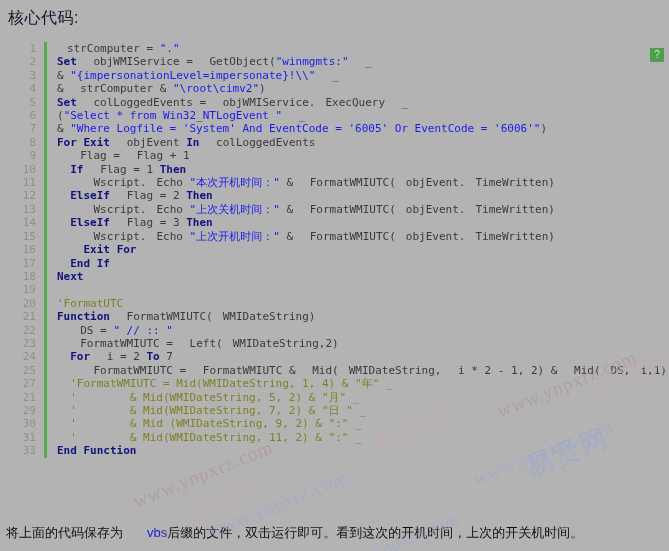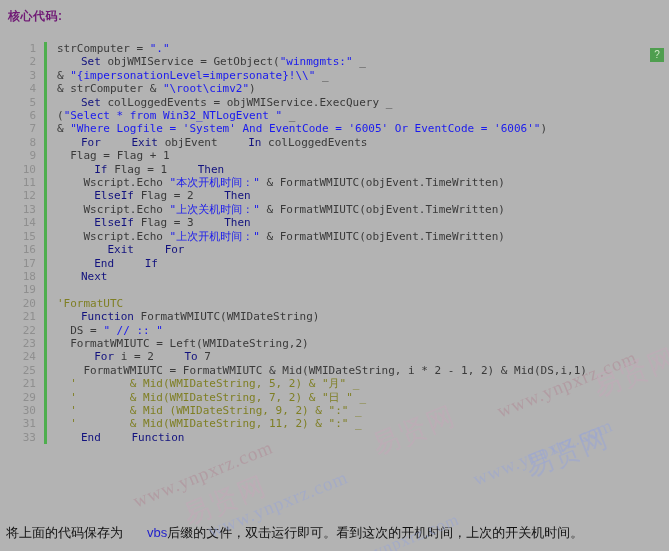--- a/index.html
+++ b/index.html
@@ -22,23 +22,23 @@
     height: 551px;
     background: #b3b3b3;
     overflow: hidden;
   }
 
   
   .heading {
     position: absolute;
     left: 8px;
     top: 8px;
-    font-size: 12px;
-    font-weight: bold;
-    color: #701a75;
+    font-size: 16px;
+    font-weight: normal;
+    color: #0f172a;
     letter-spacing: 0.5px;
     white-space: nowrap;
   }
 
   
   .badge {
     position: absolute;
     left: 650px;
     top: 48px;
     width: 14px;
@@ -83,24 +83,24 @@
     font-size: 11px;
   }
   td.src {
     padding: 0 0 0 10px;
     white-space: pre;
     color: #3a3a3a;
     vertical-align: top;
   }
 
   
-  .kw   { color: #12127e; font-weight: normal; margin-left: 24px; }
+  .kw   { color: #12127e; font-weight: bold; }
   .str  { color: #1a1aee; }
   .cmt  { color: #7f7f24; }
-  .pln  { color: #3a3a3a; }
+  .pln  { color: #3a3a3a; margin-left: 10px; }
 
   
   .footer {
     position: absolute;
     left: 6px;
     top: 524px;
     font-size: 13px;
     color: #111111;
     white-space: nowrap;
   }
@@ -222,20 +222,24 @@
             <td class="ln">23</td>
             <td class="src">  <span class="pln">FormatWMIUTC</span> = <span class="pln">Left</span>(<span class="pln">WMIDateString</span>,2)</td>
           </tr>
           <tr>
             <td class="ln">24</td>
             <td class="src">  <span class="kw">For</span> <span class="pln">i</span> = 2 <span class="kw">To</span> 7</td>
           </tr>
           <tr>
             <td class="ln">25</td>
             <td class="src">    <span class="pln">FormatWMIUTC</span> = <span class="pln">FormatWMIUTC</span> &amp; <span class="pln">Mid</span>(<span class="pln">WMIDateString</span>, <span class="pln">i</span> * 2 - 1, 2) &amp; <span class="pln">Mid</span>(<span class="pln">DS</span>,<span class="pln">i</span>,1)</td>
+          </tr>
+          <tr>
+            <td class="ln">27</td>
+            <td class="src">  <span class="cmt">'FormatWMIUTC = Mid(WMIDateString, 1, 4) &amp; "年" _</span></td>
           </tr>
           <tr>
             <td class="ln">21</td>
             <td class="src">  <span class="cmt">'        &amp; Mid(WMIDateString, 5, 2) &amp; "月" _</span></td>
           </tr>
           <tr>
             <td class="ln">29</td>
             <td class="src">  <span class="cmt">'        &amp; Mid(WMIDateString, 7, 2) &amp; "日 " _</span></td>
           </tr>
           <tr>

